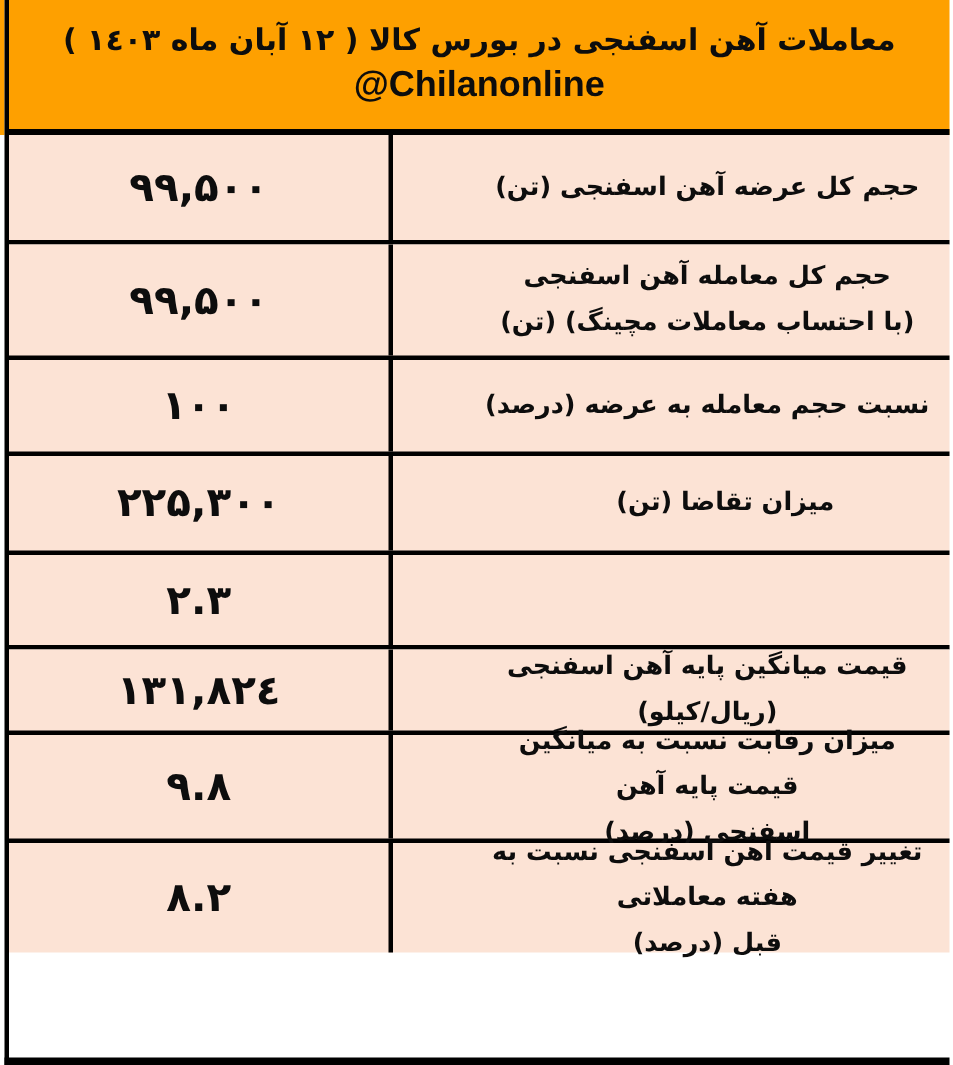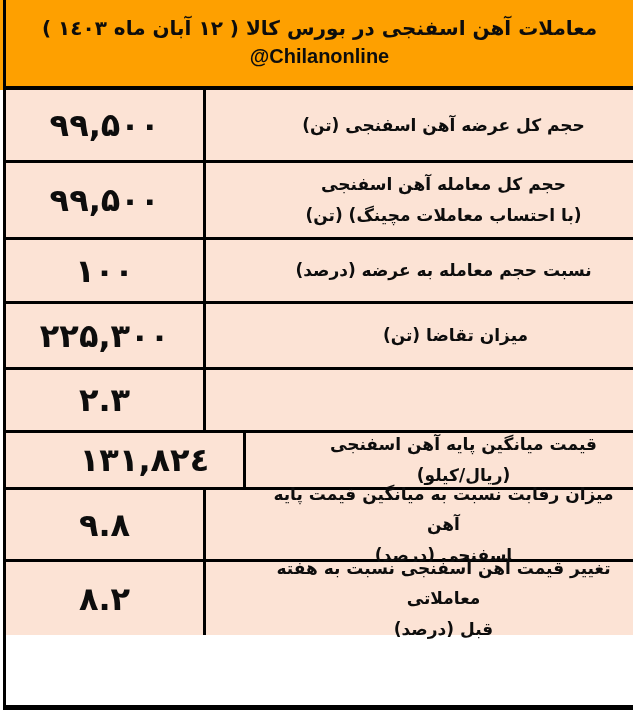--- a/index.html
+++ b/index.html
@@ -6,30 +6,30 @@
   *{box-sizing:border-box;}
   .page{position:relative;width:635px;height:710px;background:#ffffff;overflow:hidden;
         font-family:"DejaVu Sans",sans-serif;color:#0d0d0d;}
   .left-strip{position:absolute;left:0;top:0;width:3px;height:90px;background:var(--header-bg,#fea000);}
   .sheet{position:absolute;left:3px;top:0;width:630px;height:710px;
          border-left:3px solid var(--border,#000);border-bottom:5px solid var(--border,#000);}
   .header{height:90px;background:var(--header-bg,#fea000);border-bottom:4px solid var(--border,#000);
           display:flex;flex-direction:column;align-items:center;justify-content:center;gap:5px;
           padding:2px 2px 4px;}
   .title{direction:rtl;font-size:20px;font-weight:bold;white-space:nowrap;letter-spacing:.2px;}
-  .handle{font-family:"Liberation Sans","DejaVu Sans",sans-serif;font-size:20px;font-weight:bold;}
+  .handle{font-family:"Liberation Sans","DejaVu Sans",sans-serif;font-size:24px;font-weight:bold;}
   .rows{display:flex;flex-direction:column;}
   .row{display:flex;flex-direction:row;background:var(--row-bg,#fce3d5);
        border-bottom:3px solid var(--border,#000);}
   .row.r9{border-bottom:none;}
   .r1{height:73px;} .r2{height:77px;} .r3{height:64px;} .r4{height:66px;gap:24px;} .r5{height:63px;gap:20px;}
-  .r6{height:57px;padding-left:40px;} .r7{height:70px;} .r8{height:72px;} .r9{height:73px;}
+  .r6{height:57px;} .r7{height:70px;} .r8{height:72px;} .r9{height:73px;}
   .cell{display:flex;align-items:center;justify-content:center;text-align:center;}
-  .value{width:200px;border-right:3px solid var(--border,#000);direction:ltr;
-         font-size:32px;font-weight:bold;letter-spacing:1px;}
+  .value{width:256px;border-right:3px solid var(--border,#000);direction:ltr;
+         font-size:27px;font-weight:bold;letter-spacing:1px;}
   .label{flex:1;direction:rtl;font-size:17px;font-weight:bold;line-height:1.8;
          white-space:pre-line;padding:0 10px;margin-left:48px;}
 </style>
 </head>
 <body>
 
 <div class="page">
   <div class="left-strip"></div>
   <div class="sheet">
     <div class="header">

